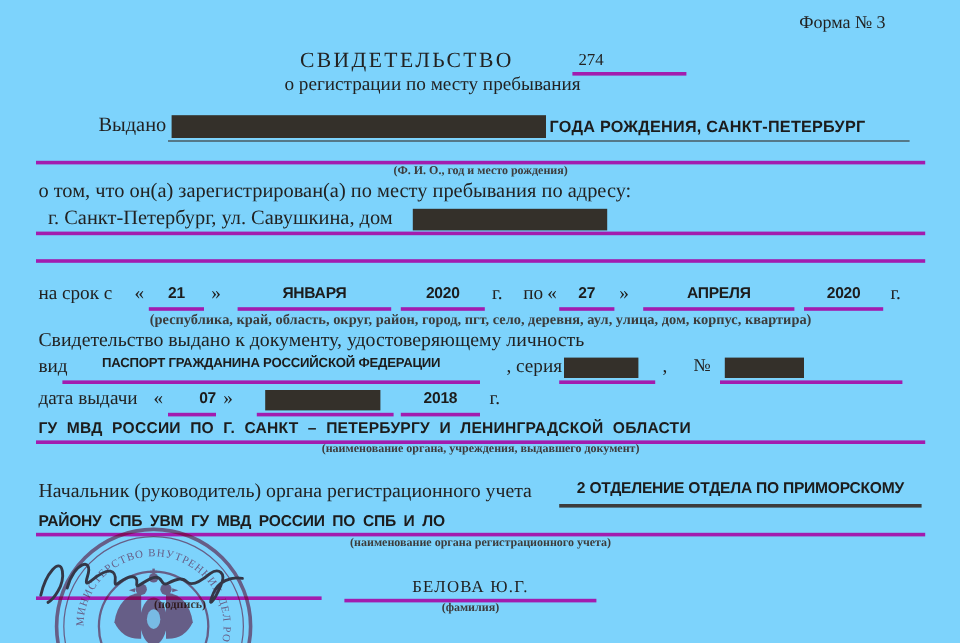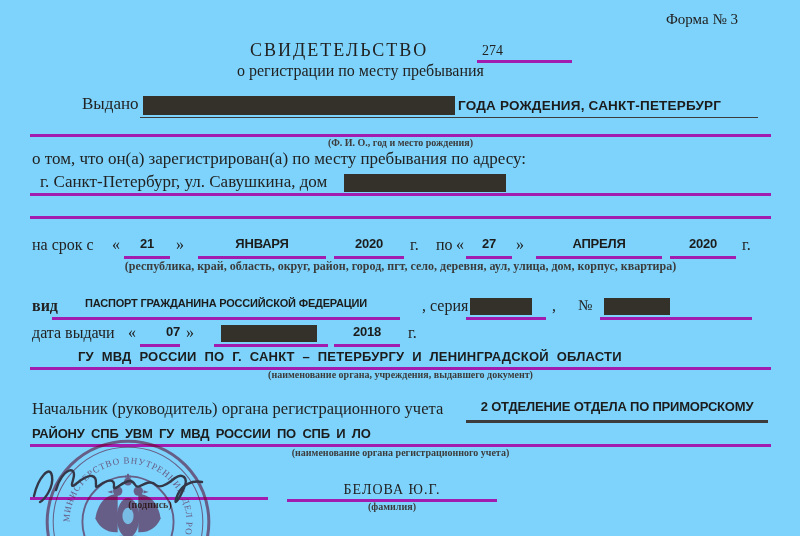--- a/index.html
+++ b/index.html
@@ -59,42 +59,43 @@
   <div class="abs fillv hline" style="left:334px; top:236px; width:70px; height:20px;">2020</div>
   <div class="abs ser" style="left:410px; top:236px;">г.</div>
   <div class="abs ser" style="left:436px; top:236px;">по</div>
   <div class="abs ser" style="left:456px; top:236px;">«</div>
   <div class="abs fillv hline" style="left:466px; top:236px; width:46px; height:20px;">27</div>
   <div class="abs ser" style="left:516px; top:236px;">»</div>
   <div class="abs fillv hline" style="left:536px; top:236px; width:126px; height:20px;">АПРЕЛЯ</div>
   <div class="abs fillv hline" style="left:670px; top:236px; width:66px; height:20px;">2020</div>
   <div class="abs ser" style="left:742px; top:236px;">г.</div>
 
+  <div class="abs" style="left:32px; top:273px; font-size:16.5px;">Свидетельство выдано к документу, удостоверяющему личность</div>
 
-  <div class="abs ser" style="left:32px; top:297px;font-weight:bold;">вид</div>
+  <div class="abs ser" style="left:32px; top:297px;">вид</div>
   <div class="abs fillv hline" style="left:52px; top:297px; width:348px; height:20px; font-size:11px;">ПАСПОРТ ГРАЖДАНИНА РОССИЙСКОЙ ФЕДЕРАЦИИ</div>
   <div class="abs ser" style="left:422px; top:297px;">, серия</div>
   <div class="abs hline" style="left:466px; top:297px; width:80px; height:20px;"></div>
   <div class="blk" style="left:470px; top:298px; width:62px; height:17px;"></div>
   <div class="abs ser" style="left:552px; top:297px;">,</div>
   <div class="abs ser" style="left:578px; top:297px; font-size:15px;">№</div>
   <div class="abs hline" style="left:600px; top:297px; width:152px; height:20px;"></div>
   <div class="blk" style="left:604px; top:298px; width:66px; height:17px;"></div>
 
   <div class="abs ser" style="left:32px; top:324px;">дата выдачи</div>
   <div class="abs ser" style="left:128px; top:324px;">«</div>
   <div class="abs fillv hline" style="left:140px; top:324px; width:40px; height:20px;text-align:right;">07</div>
   <div class="abs ser" style="left:186px; top:324px;">»</div>
   <div class="abs hline" style="left:214px; top:324px; width:114px; height:20px;"></div>
   <div class="blk" style="left:221px; top:325px; width:96px; height:17px;"></div>
   <div class="abs fillv hline" style="left:334px; top:324px; width:66px; height:20px;">2018</div>
   <div class="abs ser" style="left:408px; top:324px;">г.</div>
 
   <div class="abs hline" style="left:30px; top:348px; width:741px; height:19px;"></div>
-  <div class="abs fillv" style="left:32px; top:349px; text-align:center; word-spacing:4px; letter-spacing:0.2px;margin-left:46px;">ГУ МВД РОССИИ ПО Г. САНКТ – ПЕТЕРБУРГУ И ЛЕНИНГРАДСКОЙ ОБЛАСТИ</div>
+  <div class="abs fillv" style="left:32px; top:349px; text-align:center; word-spacing:4px; letter-spacing:0.2px;">ГУ МВД РОССИИ ПО Г. САНКТ – ПЕТЕРБУРГУ И ЛЕНИНГРАДСКОЙ ОБЛАСТИ</div>
   <div class="abs" style="left:32px; top:399px; font-size:16.5px;">Начальник (руководитель) органа регистрационного учета</div>
 
   <div class="abs cap" style="left:30px; top:369px; width:741px;">(наименование органа, учреждения, выдавшего документ)</div>
   <div class="abs fillv hline" style="left:466px; top:399px; width:302px; height:21px; border-bottom-color:#3c3c3c;">2 ОТДЕЛЕНИЕ ОТДЕЛА ПО ПРИМОРСКОМУ</div>
   <div class="abs hline" style="left:30px; top:425px; width:741px; height:19px;"></div>
   <div class="abs fillv" style="left:32px; top:426px; text-align:right; word-spacing:3px;">РАЙОНУ СПБ УВМ ГУ МВД РОССИИ ПО СПБ И ЛО</div>
   <div class="abs cap" style="left:30px; top:447px; width:741px;">(наименование органа регистрационного учета)</div>
 
   <div class="abs hline" style="left:30px; top:480px; width:238px; height:17px;"></div>
   <div class="abs cap" style="left:75px; top:499px; width:150px;">(подпись)</div>

